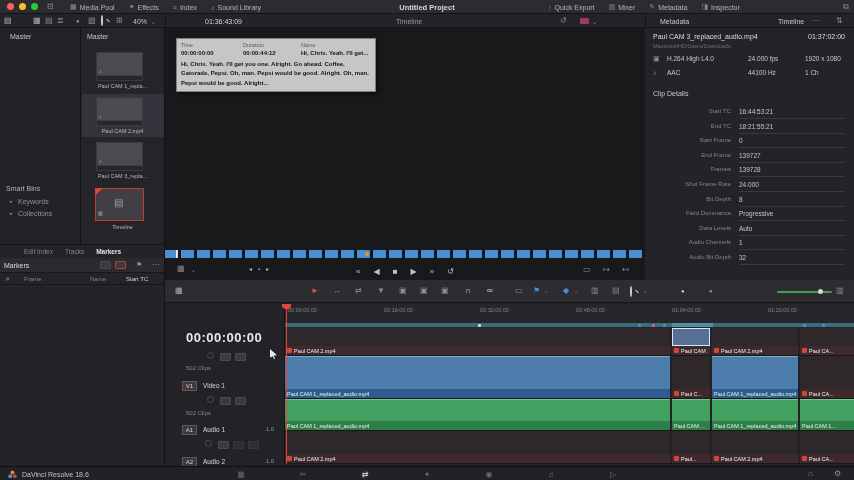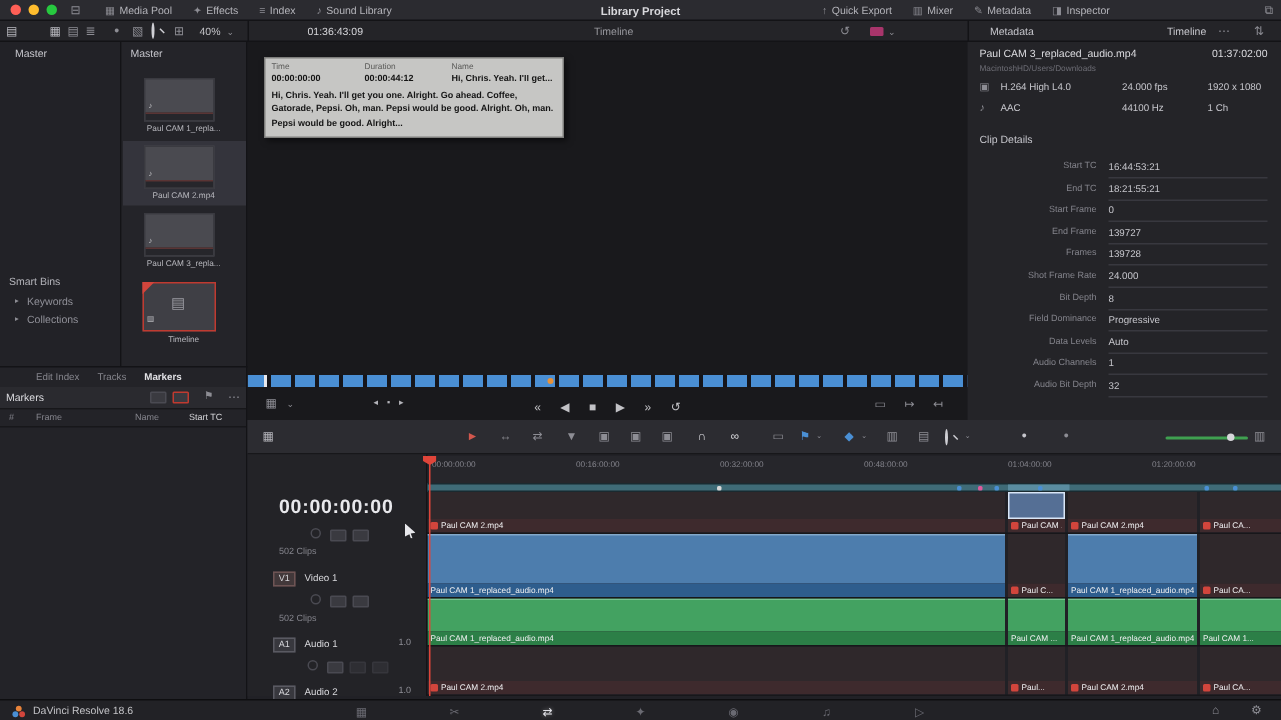--- a/index.html
+++ b/index.html
@@ -104,21 +104,21 @@
       </span>
       <span class="tbbtn">
         <span class="bicon">≡</span>
         <span>Index</span>
       </span>
       <span class="tbbtn">
         <span class="bicon">♪</span>
         <span>Sound Library</span>
       </span>
     </div>
-  <div class="abs" id="title">Library Project</div>
+  <div class="abs" id="title">Untitled Project</div>
   <div id="tbr">
       <span class="tbbtn">
         <span class="bicon">↑</span>
         <span>Quick Export</span>
       </span>
       <span class="tbbtn">
         <span class="bicon">▥</span>
         <span>Mixer</span>
       </span>
       <span class="tbbtn">

